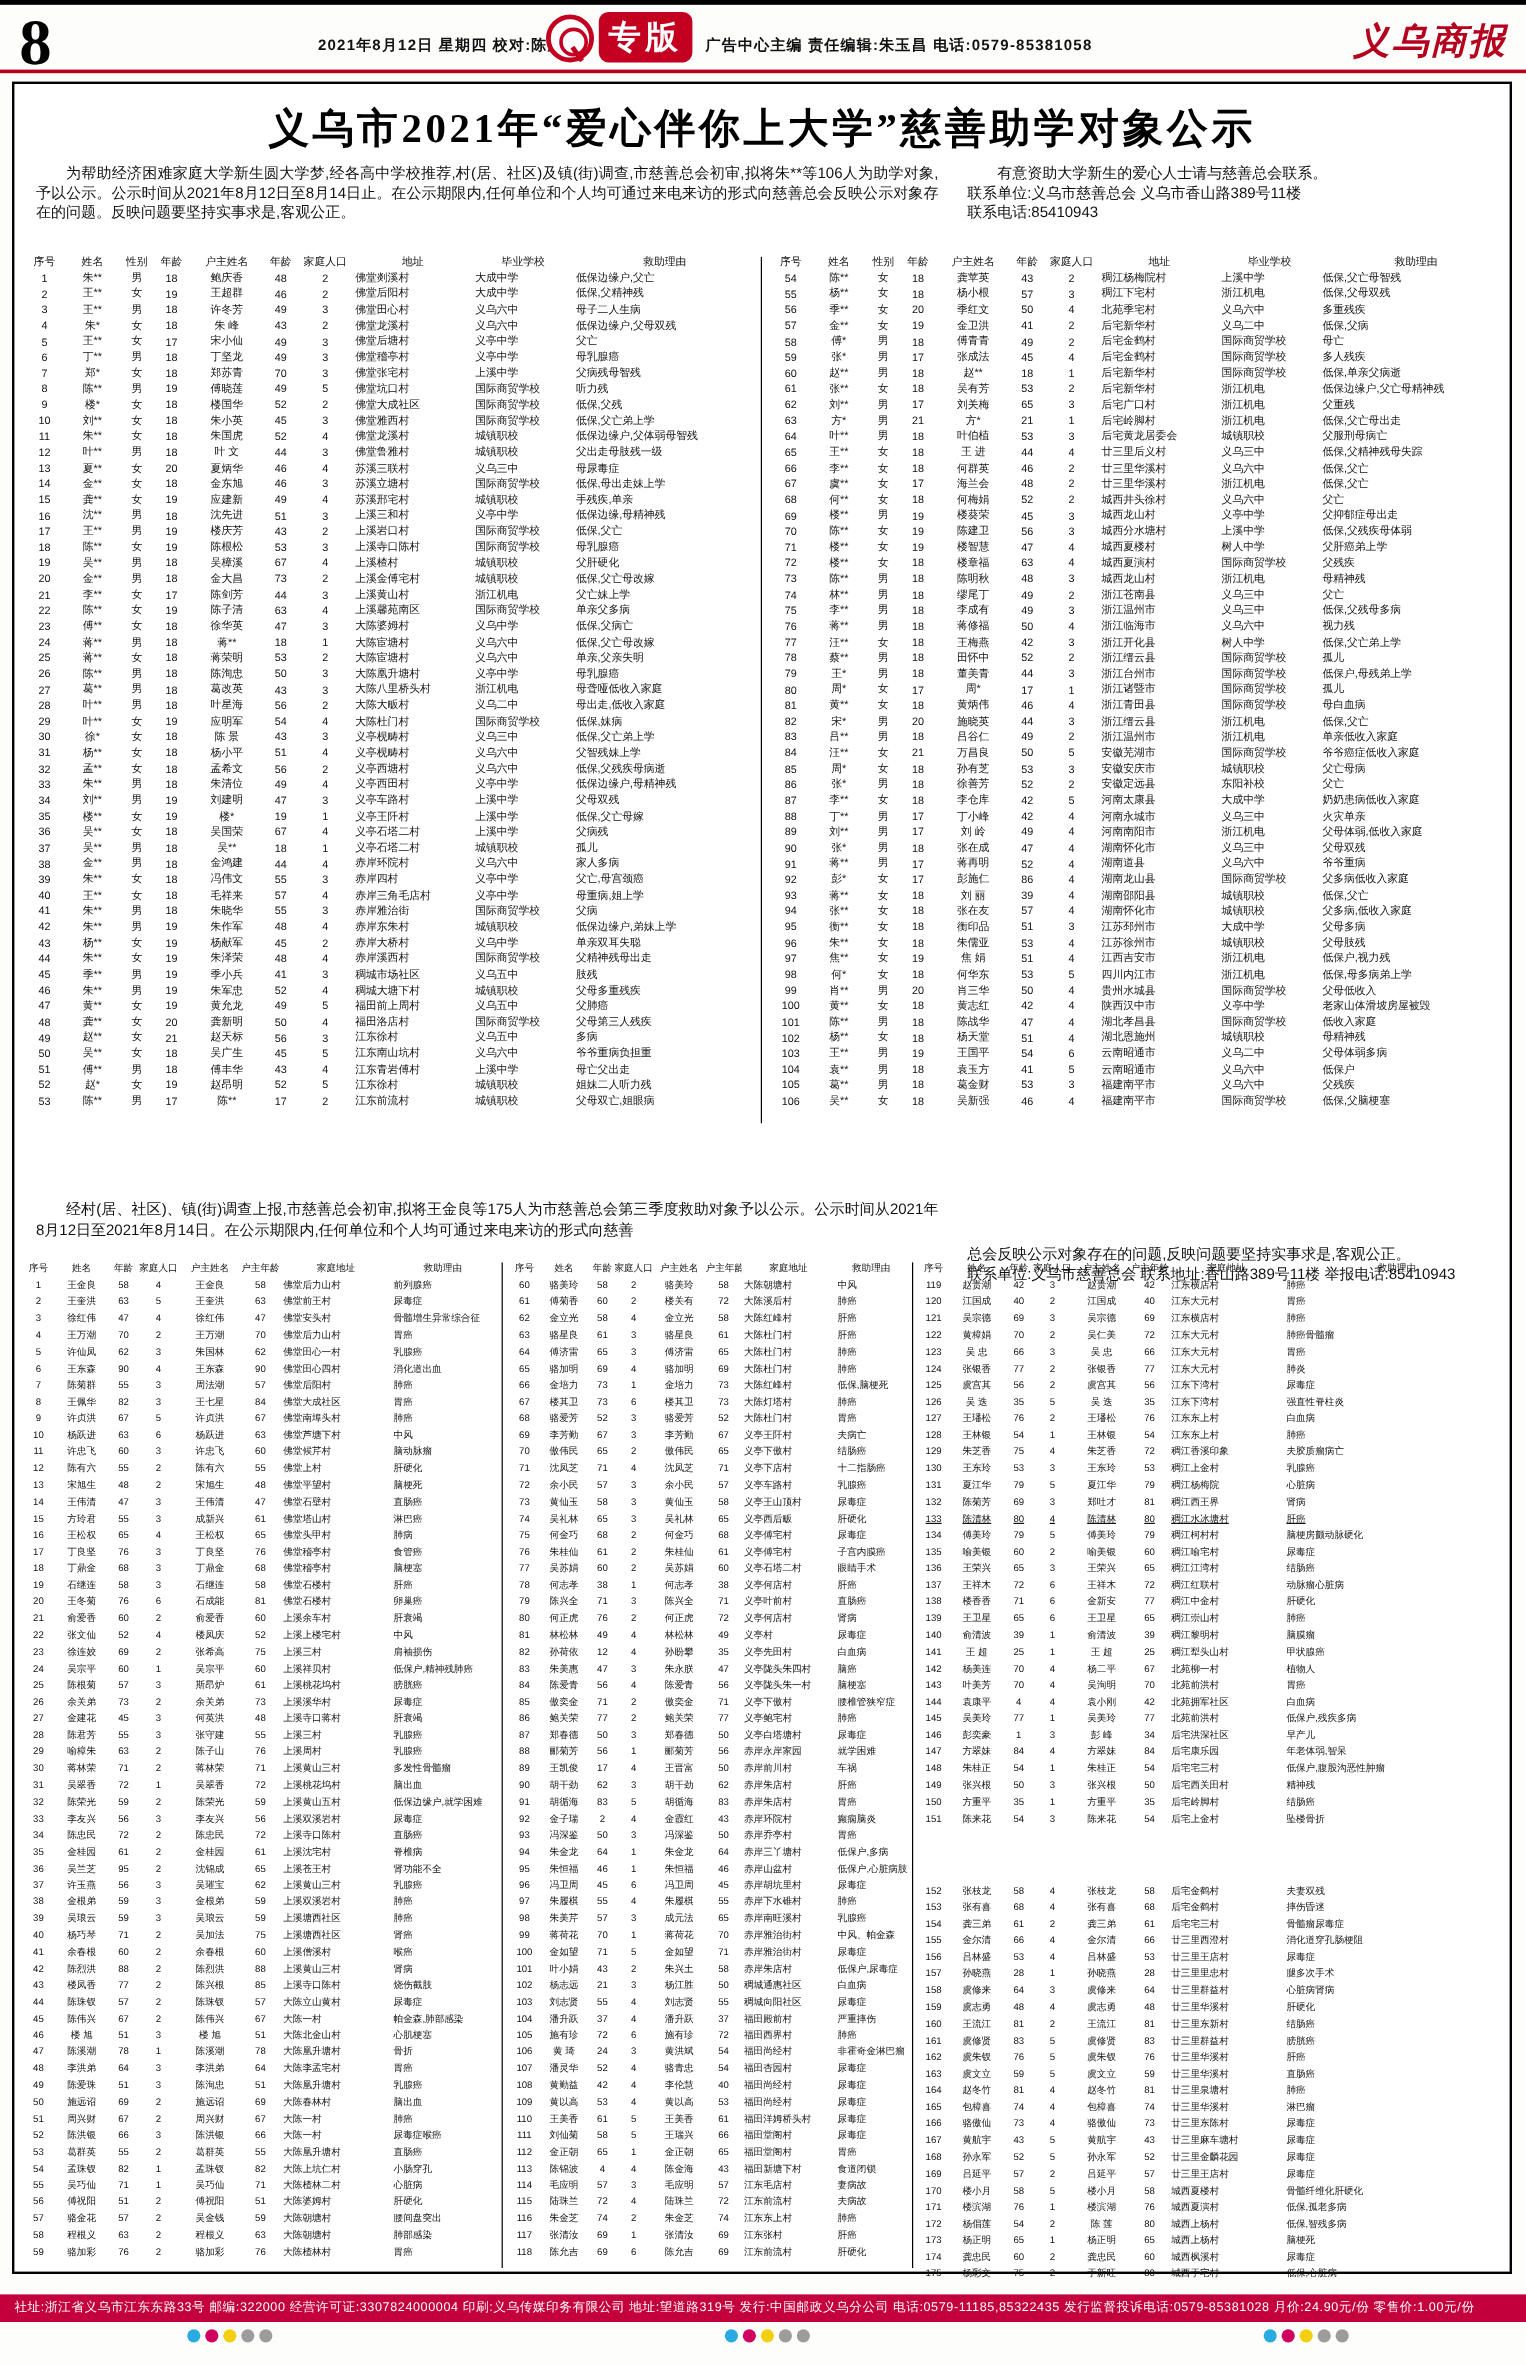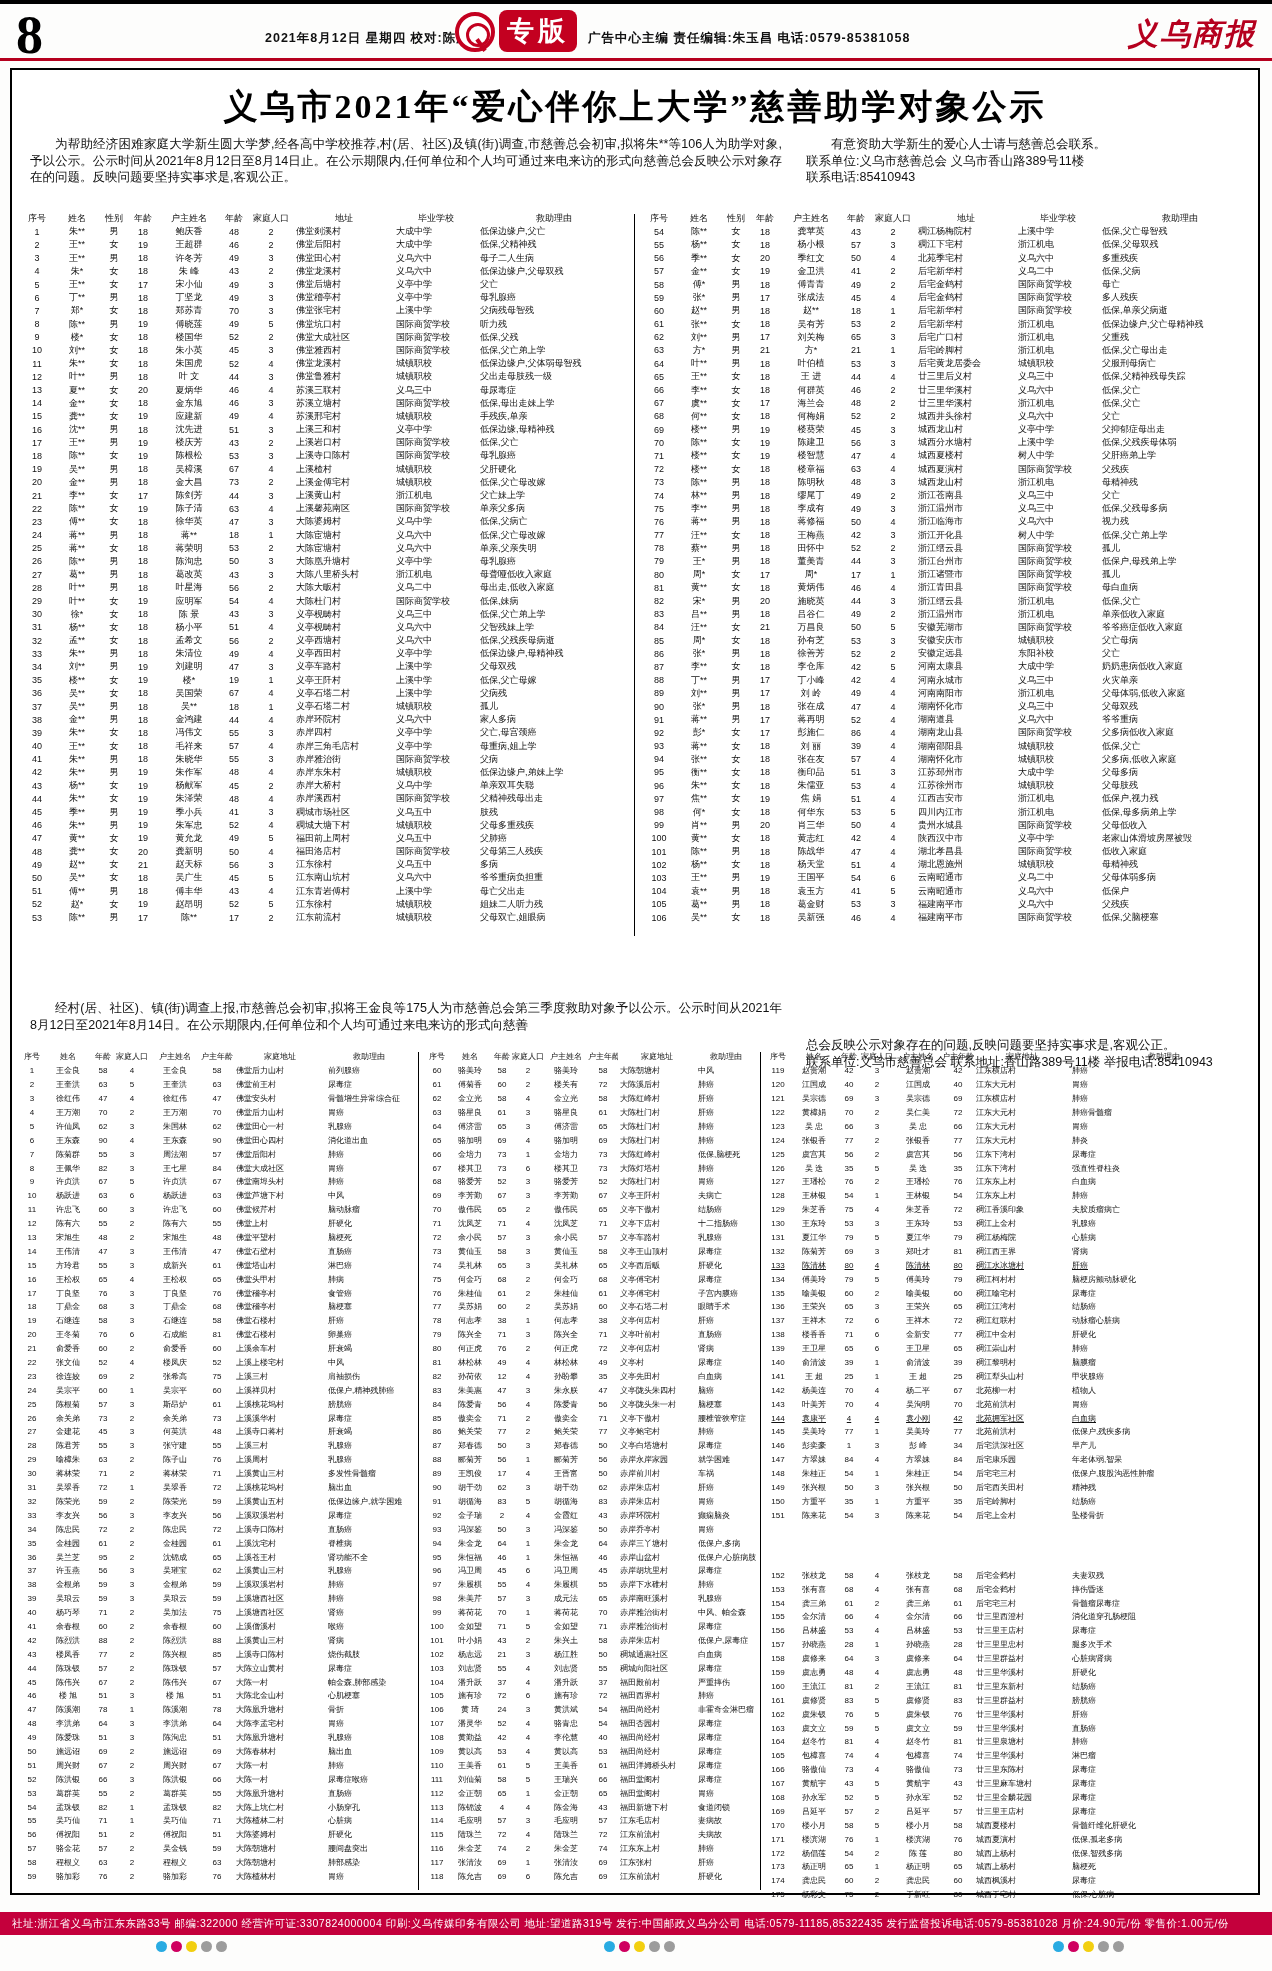--- a/index.html
+++ b/index.html
@@ -2848,21 +2848,21 @@
       <div class="trow" style="grid-template-columns: 24px 48px 22px 34px 48px 32px 96px 188px;">
         <span class="al-c">143</span>
         <span class="al-c">叶美芳</span>
         <span class="al-c">70</span>
         <span class="al-c">4</span>
         <span class="al-c">吴洵明</span>
         <span class="al-c">70</span>
         <span class="al-l">北苑前洪村</span>
         <span class="al-l">胃癌</span>
       </div>
-      <div class="trow" style="grid-template-columns: 24px 48px 22px 34px 48px 32px 96px 188px; text-decoration: underline;">
+      <div class="trow" style="grid-template-columns: 24px 48px 22px 34px 48px 32px 96px 188px;">
         <span class="al-c">144</span>
         <span class="al-c">袁康平</span>
         <span class="al-c">4</span>
         <span class="al-c">4</span>
         <span class="al-c">袁小刚</span>
         <span class="al-c">42</span>
         <span class="al-l">北苑拥军社区</span>
         <span class="al-l">白血病</span>
       </div>
       <div class="trow" style="grid-template-columns: 24px 48px 22px 34px 48px 32px 96px 188px;">

